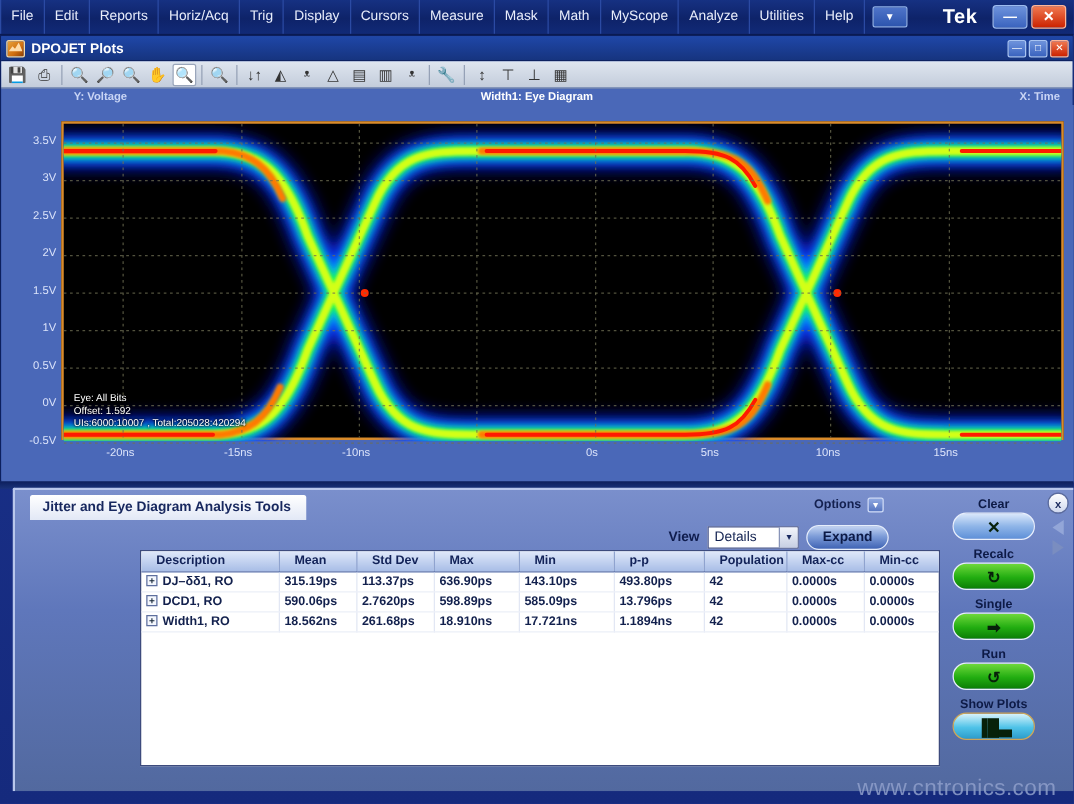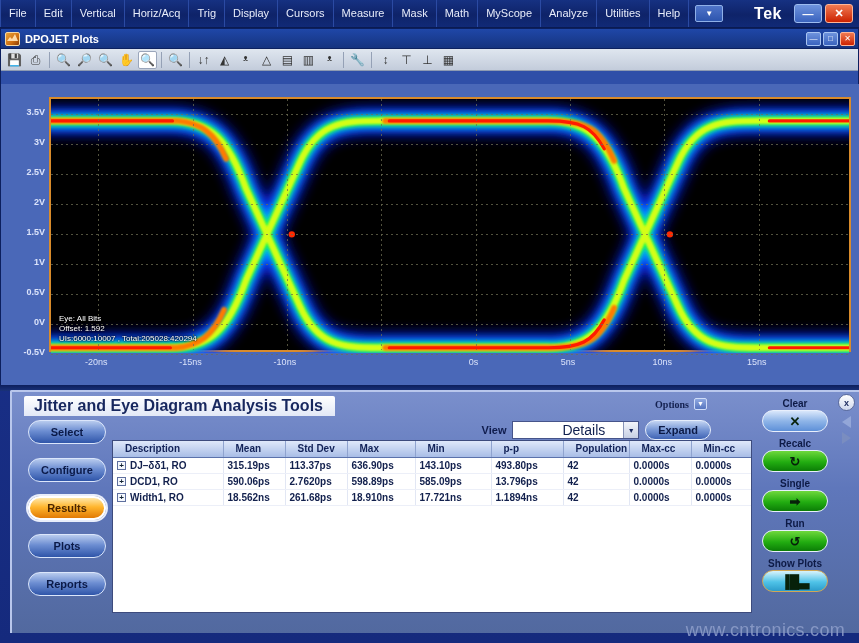--- a/index.html
+++ b/index.html
@@ -110,21 +110,20 @@
     background:#4a68b8;
   }
   .eye-grid-holder {
     position:absolute; left:48px; top:13px; width:802px; height:255px;
     background:#000000; border:2px solid #d98b2b;
   }
   .yticks { position:absolute; left:0; top:13px; width:48px; height:255px; }
   .ytick {
     position:absolute; right:4px; font-size:9px; color:#dbe3fa; transform:translateY(-50%);
     white-space:nowrap;
-    font-weight:bold;
   }
   .xticks { position:absolute; left:48px; top:272px; width:802px; height:16px; }
   .xtick {
     position:absolute; top:1px; font-size:9px; color:#dbe3fa; transform:translateX(-50%);
     white-space:nowrap;
   }
   .eye-annot {
     position:absolute; left:8px; bottom:6px; z-index:6;
     font-size:8px; color:#ffffff; line-height:1.25;
     text-shadow:0 0 2px #000, 0 0 2px #000;
@@ -146,46 +145,46 @@
     border-top:2px solid #b9c7ec; border-left:2px solid #b9c7ec;
     border-radius:2px 0 0 0;
   }
   .ap-header {
     position:relative; height:22px; margin:4px 0 0 6px;
   }
   .ap-title {
     position:absolute; left:6px; top:0; height:20px;
     display:flex; align-items:center; padding:0 12px 0 10px;
     background: linear-gradient(180deg,#ffffff 0%, #e2e8f6 100%);
-    color:#17275e; font-size:16px; font-weight:bold;
+    color:#17275e; font-size:11px; font-weight:bold;
     border-radius:2px 2px 0 0;
   }
   .ap-options {
     position:absolute; right:152px; top:2px;
-    display:flex; align-items:flex-end; gap:5px;
-    color:#13204f; font-size:10px; font-weight:bold;font-family:Liberation Serif, serif;
+    display:flex; align-items:flex-start; gap:5px;
+    color:#13204f; font-size:10px; font-weight:bold;
   }
   .opt-caret {
     width:13px; height:12px; border-radius:2px;
     background: linear-gradient(180deg,#8fa8e0 0%,#5776c0 100%);
     border:1px solid #cfdcf8;
     display:flex; align-items:center; justify-content:center;
     color:#ffffff; font-size:7px;
   }
 
   .ap-viewbar {
     position:absolute; right:148px; top:28px;
     display:flex; align-items:center; gap:6px;
   }
   .view-label { color:#0f1c4d; font-size:11px; font-weight:bold; }
   .view-select {
     display:flex; align-items:stretch; height:18px;
     background:#ffffff; border:1px solid #46548a;
   }
-  .view-select .val { padding:0 18px 0 5px; display:flex; align-items:center; font-size:14px; color:#10204f;margin-left:44px; }
+  .view-select .val { padding:0 18px 0 5px; display:flex; align-items:center; font-size:11px; color:#10204f; }
   .view-select .car {
     width:15px; background: linear-gradient(180deg,#f3f5fb 0%,#c6cfe3 100%);
     border-left:1px solid #8894b8; display:flex; align-items:center; justify-content:center;
     font-size:7px; color:#17275e;
   }
   .pill-btn {
     height:20px; padding:0 12px; border-radius:10px;
     background: linear-gradient(180deg,#c3d4f2 0%, #7d9cd8 45%, #3f63b4 100%);
     border:1px solid #e6eefc;
     display:flex; align-items:center; justify-content:center;
@@ -286,21 +285,21 @@
   }
 </style>
 </head>
 <body>
 
 <div id="app">
 
   <div class="scope-menubar">
     <div class="menu-item">File</div>
     <div class="menu-item">Edit</div>
-    <div class="menu-item">Vertical</div>
+    <div class="menu-item">Reports</div>
     <div class="menu-item">Horiz/Acq</div>
     <div class="menu-item">Trig</div>
     <div class="menu-item">Display</div>
     <div class="menu-item">Cursors</div>
     <div class="menu-item">Measure</div>
     <div class="menu-item">Mask</div>
     <div class="menu-item">Math</div>
     <div class="menu-item">MyScope</div>
     <div class="menu-item">Analyze</div>
     <div class="menu-item">Utilities</div>
@@ -349,20 +348,25 @@
         <div class="tb-ico">ᵜ</div>
         <div class="tb-sep"></div>
         <div class="tb-ico">🔧</div>
         <div class="tb-sep"></div>
         <div class="tb-ico">↕</div>
         <div class="tb-ico">⊤</div>
         <div class="tb-ico">⊥</div>
         <div class="tb-ico">▦</div>
       </div>
 
+    <div class="plots-axislabels">
+      <div class="axlab y">Y: Voltage</div>
+      <div class="axlab t">Width1: Eye Diagram</div>
+      <div class="axlab x">X: Time</div>
+    </div>
 
     <div class="eye-area">
       <div class="yticks" id="yticks-host">
           <div class="ytick" style="top: 15px;">3.5V</div>
           <div class="ytick" style="top: 45px;">3V</div>
           <div class="ytick" style="top: 75px;">2.5V</div>
           <div class="ytick" style="top: 105px;">2V</div>
           <div class="ytick" style="top: 135px;">1.5V</div>
           <div class="ytick" style="top: 165px;">1V</div>
           <div class="ytick" style="top: 195px; margin-left: 40px;">0.5V</div>
@@ -500,27 +504,20 @@
 
     <div class="ap-viewbar">
       <span class="view-label">View</span>
       <div class="view-select">
         <span class="val">Details</span>
         <span class="car">▼</span>
       </div>
       <div class="pill-btn">Expand</div>
     </div>
 
-    <div class="ap-nav" id="nav-host">
-        <div class="nav-pill">Select</div>
-        <div class="nav-pill">Configure</div>
-        <div class="nav-pill sel">Results</div>
-        <div class="nav-pill">Plots</div>
-        <div class="nav-pill">Reports</div>
-      </div>
 
     <div class="table-wrap">
       <table class="results">
         <colgroup>
           <col style="width:110px">
             <col style="width:62px">
             <col style="width:62px">
           <col style="width:68px">
             <col style="width:76px">
             <col style="width:72px">

